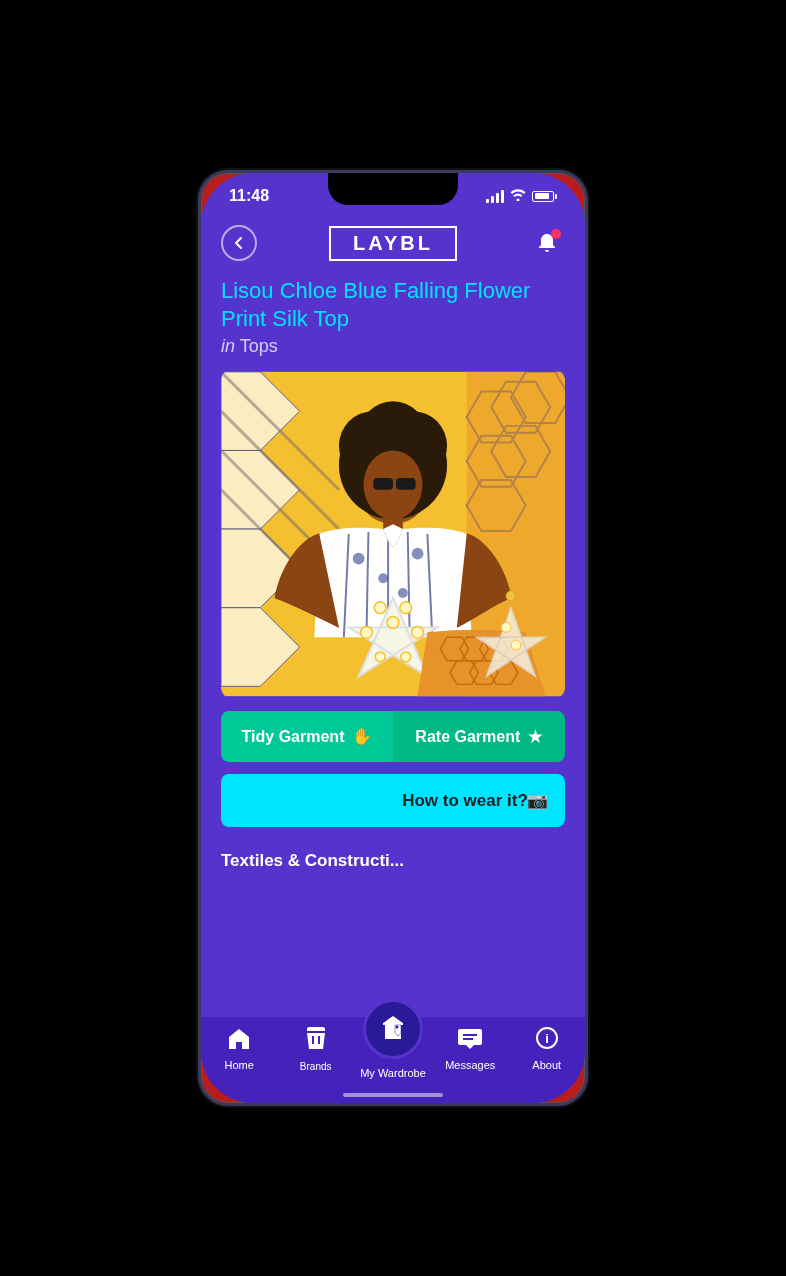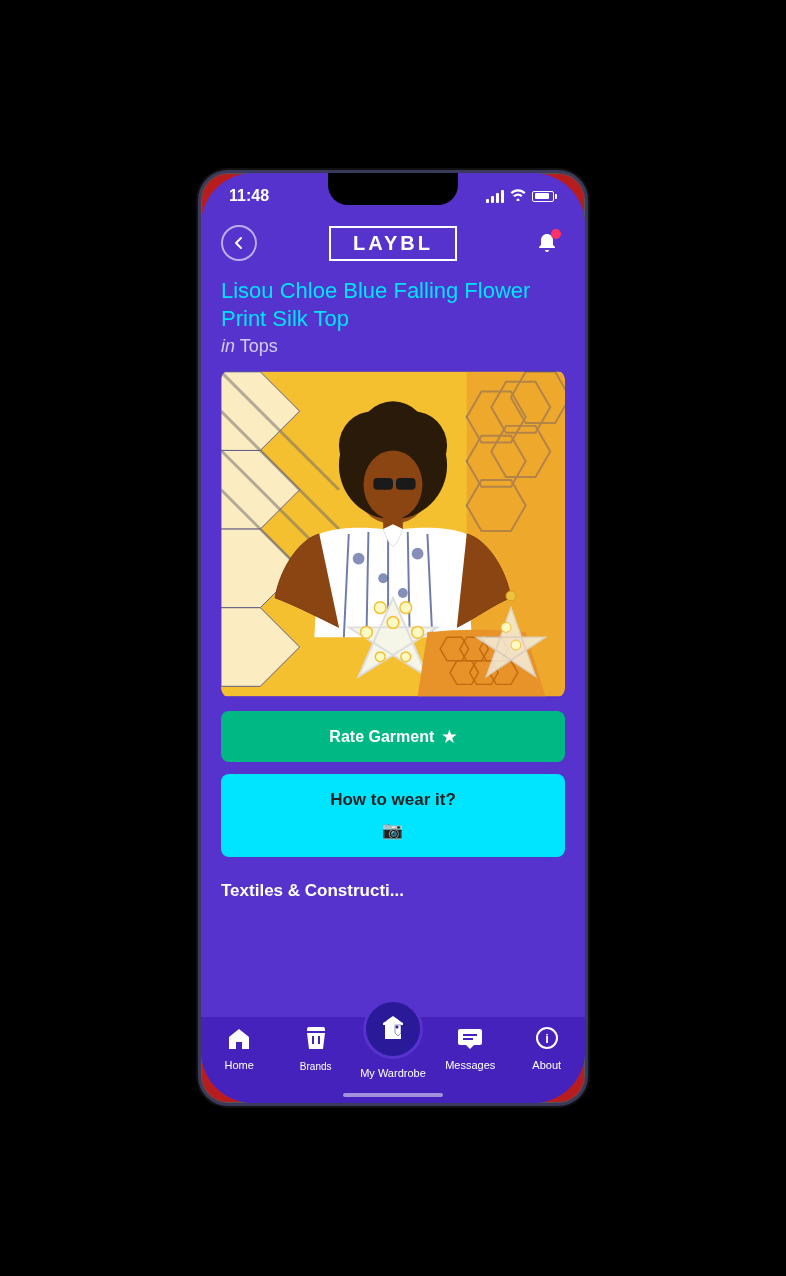--- a/index.html
+++ b/index.html
@@ -224,23 +224,21 @@
       color: #222;
       border: none;
       padding: 16px;
       border-radius: 8px;
       font-size: 17px;
       font-weight: 700;
       cursor: pointer;
       display: flex;
       align-items: center;
       justify-content: flex-end;
-      gap: 10px;
       width: calc(100% - 40px);
-      flex-direction: column;
     }
 
     
     .textiles-section {
       padding: 12px 20px 0;
       color: white;
       font-size: 17px;
       font-weight: 700;
     }
 
@@ -487,20 +485,24 @@
 
         <path d="M295,240 L320,310 L260,270 L330,270 L270,310 Z" fill="#f5f5e8" stroke="#ddd" stroke-width="1.5" opacity="0.8"></path>
         <circle cx="290" cy="260" r="5" fill="#fff9c4" stroke="#f5c030" stroke-width="1"></circle>
         <circle cx="300" cy="278" r="5" fill="#fff9c4" stroke="#f5c030" stroke-width="1"></circle>
 
         <circle cx="295" cy="228" r="5" fill="#f0c040" stroke="#d4a020" stroke-width="1"></circle>
       </svg>
     </div>
 
     <div class="action-buttons">
+      <button class="btn-tidy">
+        <span>Tidy Garment</span>
+        <span>✋</span>
+      </button>
       <button class="btn-rate">
         <span>Rate Garment</span>
         <span>★</span>
       </button>
     </div>
 
     <button class="btn-how-to-wear">
       <span>How to wear it?</span>
       <span>📷</span>
     </button>

